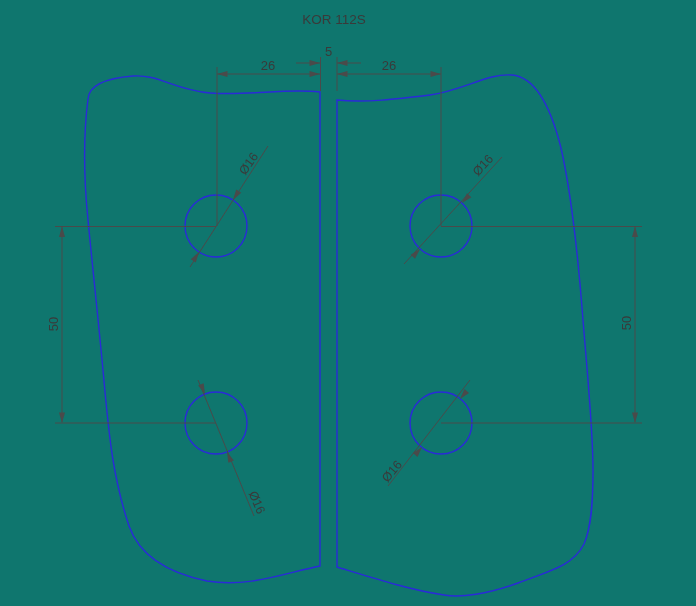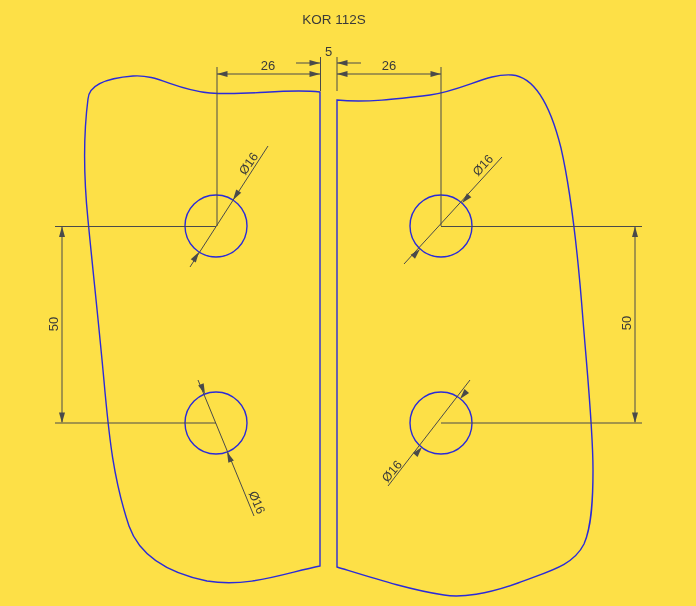--- a/index.html
+++ b/index.html
@@ -1,20 +1,20 @@
 <!DOCTYPE html>
 <html><head>
 <meta charset="utf-8">
 <style>
   html, body { margin: 0; padding: 0; background: #ffffff; }
   .page {
     position: relative;
     width: 696px;
     height: 606px;
-    background: #fde047;
+    background: #0f766e;
     overflow: hidden;
     font-family: "Liberation Sans", sans-serif;
   }
   svg text {
     font-family: "Liberation Sans", sans-serif;
     font-size: 13px;
   }
   .title-text { font-size: 13.5px; }
   .dia-text { font-size: 12.5px; }
 </style>

